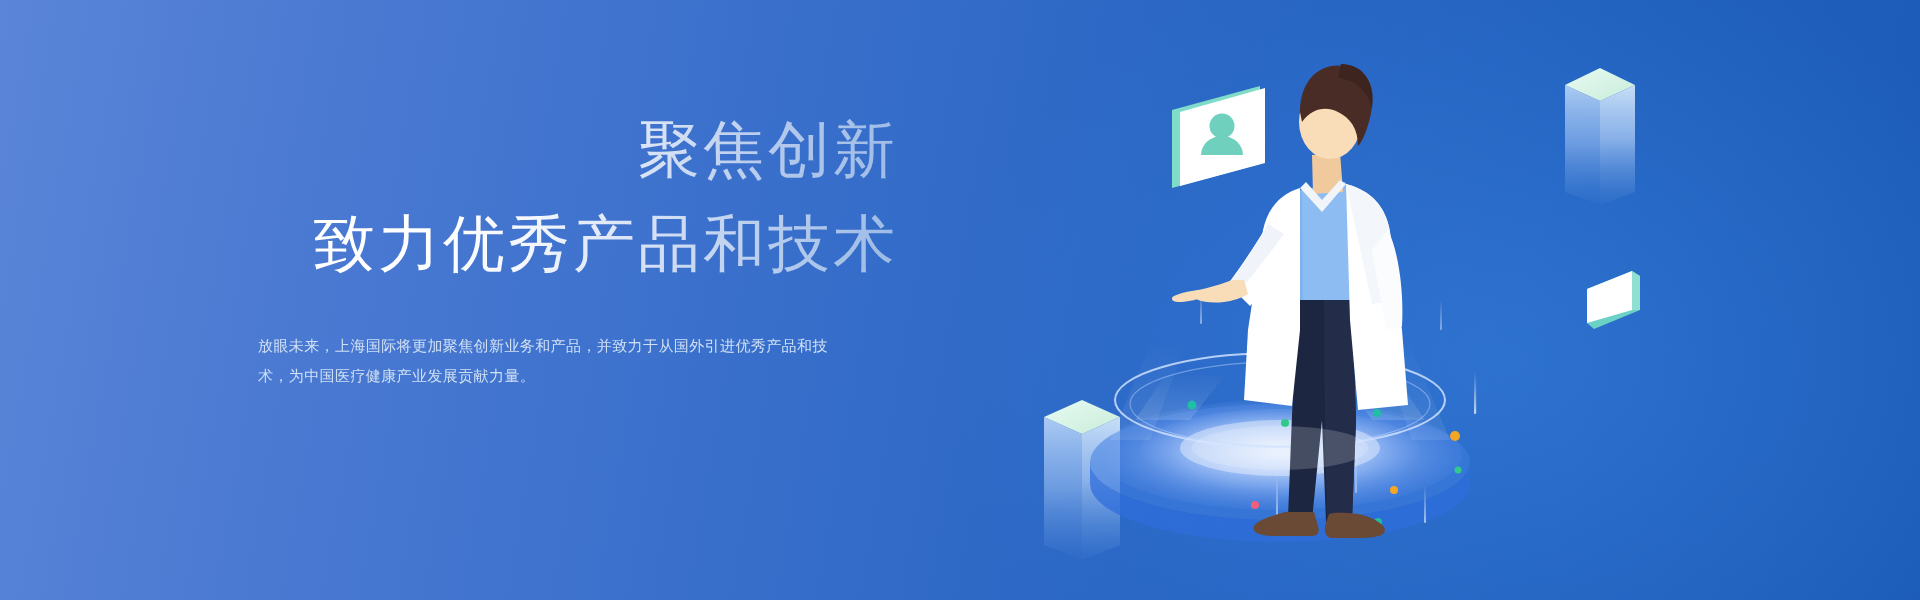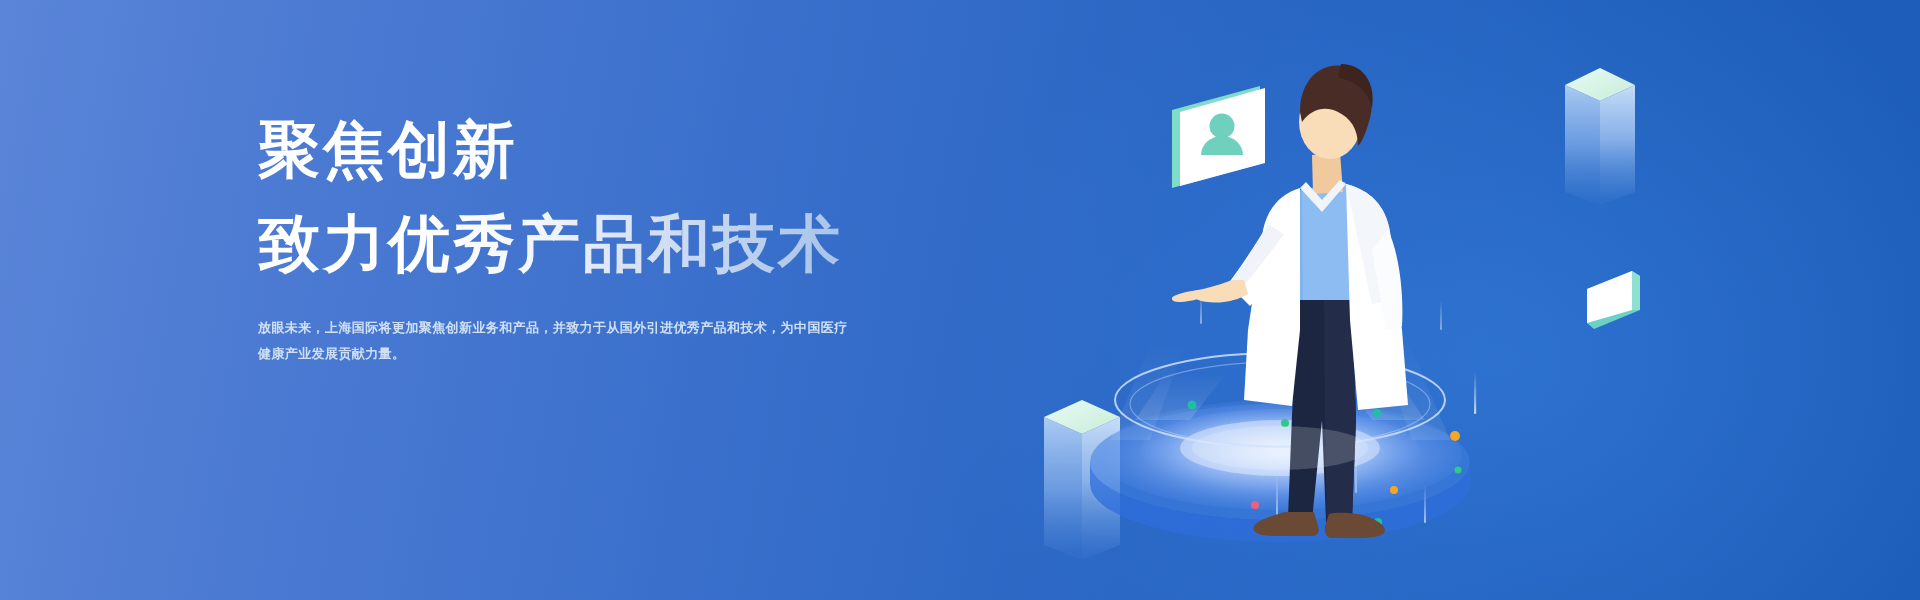--- a/index.html
+++ b/index.html
@@ -19,48 +19,48 @@
   }
 
   
   .copy {
     position:absolute;
     left:258px; top:112px;
     width:640px;
   }
   .headline {
     font-size:62px;
-    font-weight:bold;
+    font-weight:normal;
     letter-spacing:3px;
     line-height:1.22;
     white-space:nowrap;
     -webkit-background-clip:text;
     background-clip:text;
     color:transparent;
+    text-align:right;
   }
   .headline.l1 {
     background-image:linear-gradient(102deg,
         #ffffff 0%, #ffffff 30%, #f2f6fd 48%,
         #cfdcf3 66%, #b4c9ec 80%, #9dbbe6 100%);
     text-shadow:none;
   }
   .headline.l2 {
     margin-top:18px;
     background-image:linear-gradient(102deg,
         #ffffff 0%, #ffffff 26%, #f4f7fd 42%,
         #d6e1f5 60%, #bcd0ee 76%, #a6c1e8 92%, #9bbae5 100%);
   }
   .subcopy {
-    margin-top:34px;
-    font-size:13px;
+    margin-top:50px;
+    font-size:15px;
     line-height:1.95;
     color:#cfe0f5;
     letter-spacing:0.4px;
     width:600px;
-    font-weight:bold;
   }
 
   
   .art { position:absolute; inset:0; pointer-events:none; }
   .art svg { display:block; width:1920px; height:600px; }
 </style>
 </head>
 <body>
 
 <div class="banner">

